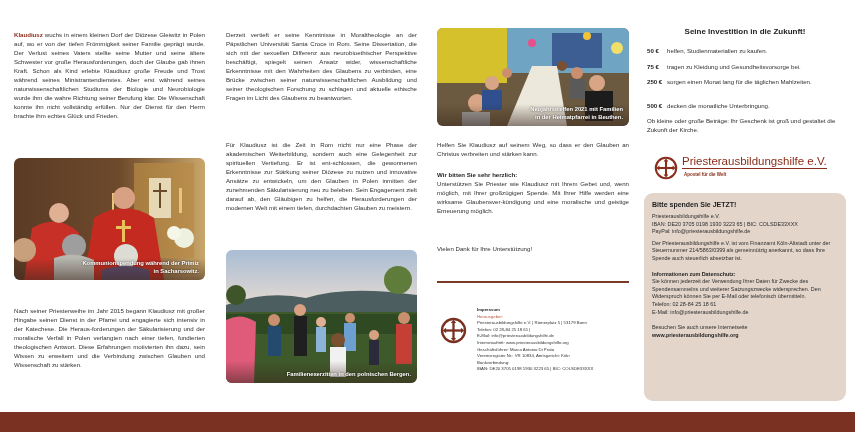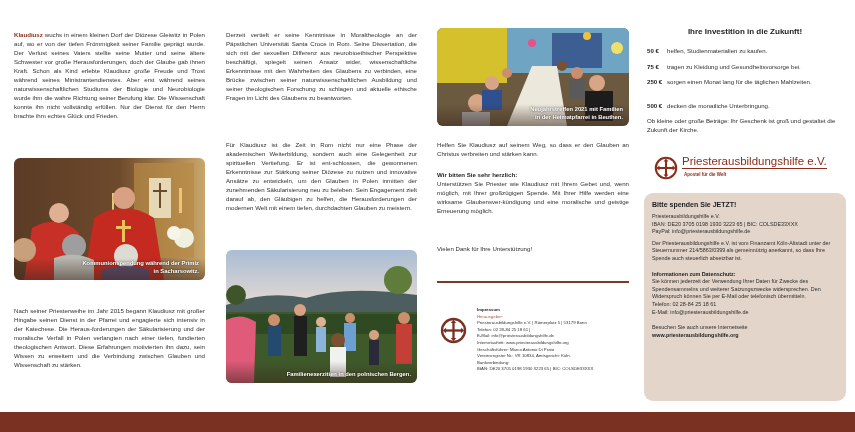--- a/index.html
+++ b/index.html
@@ -196,21 +196,21 @@
       <div>Internetauftritt: www.priesterausbildungshilfe.org</div>
       <div>Geschäftsführer: Marco Antonio Di Prato</div>
       <div>Vereinsregister Nr.: VR 10834, Amtsgericht: Köln</div>
       <div>Bankverbindung:</div>
       <div>IBAN: DE20 3705 0198 1930 3223 65 | BIC: COLSDE33XXX</div>
     </div>
   </div>
 </div>
 
 <div class="col" id="c4">
-  <div id="inv-title">Ihre Investition in die Zukunft!</div>
+  <div id="inv-title">Seine Investition in die Zukunft!</div>
 
   <div class="inv-row" style="top:46px;">
     <span class="inv-amt">50 €</span>
     <span class="inv-txt">helfen, Studienmaterialien zu kaufen.</span>
   </div>
   <div class="inv-row" style="top:62px;">
     <span class="inv-amt">75 €</span>
     <span class="inv-txt">tragen zu Kleidung und Gesundheitsvorsorge bei.</span>
   </div>
   <div class="inv-row" style="top:77px;">

